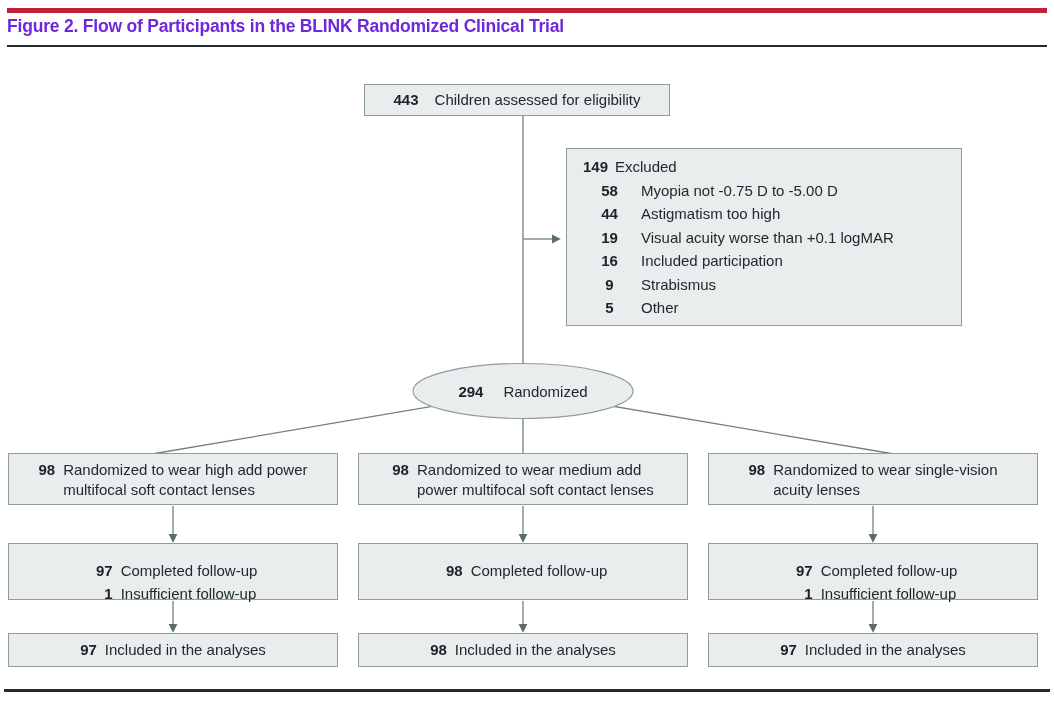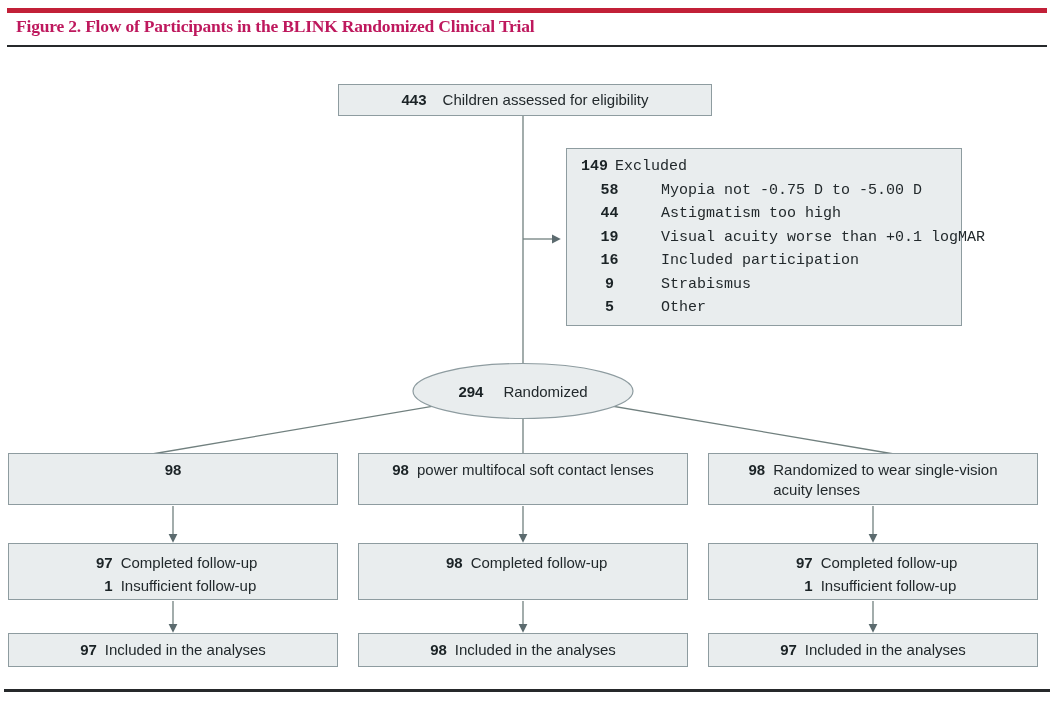--- a/index.html
+++ b/index.html
@@ -1,56 +1,56 @@
 <!DOCTYPE html>
 <html><head>
 <meta charset="utf-8">
 <style>
   html,body { margin:0; padding:0; background:#ffffff; }
   #figure {
     position:relative; width:1054px; height:710px; background:#ffffff;
     font-family:"Liberation Sans", sans-serif; color:#22292c; overflow:hidden;
   }
   .top-rule   { position:absolute; left:7px; right:7px; top:8px; height:5px; background:#c22038; }
-  .fig-title  { position:absolute; left:16px; top:16px; font-size:17.5px; font-weight:bold; color:#be185d; letter-spacing:-0.2px;font-family:Liberation Serif, serif; }
+  .fig-title  { position:absolute; left:7px; top:16px; font-size:17.5px; font-weight:bold; color:#6d28d9; letter-spacing:-0.2px; }
   .title-divider { position:absolute; left:7px; right:7px; top:45px; height:2px; background:#26292b; }
   .bottom-rule   { position:absolute; left:4px; right:4px; top:689px; height:3px; background:#26292b; }
 
   svg.connectors { position:absolute; left:0; top:0; z-index:1; }
 
   .box {
     position:absolute; box-sizing:border-box; z-index:2;
     background:#e9edee; border:1px solid #8e9ca0;
     font-size:15px; line-height:20px; color:#22292c;
   }
   .num { font-weight:bold; color:#1b2326; }
 
   .col0 { left:8px;   width:330px; }
   .col1 { left:358px; width:330px; }
   .col2 { left:708px; width:330px; }
 
-  .eligibility { left:338px; top:84px; width:374px; height:32px;
+  .eligibility { left:364px; top:84px; width:306px; height:32px;
     display:flex; align-items:center; justify-content:center; gap:16px; }
 
-  .excluded { left:566px; top:148px; width:396px; height:178px; padding:6px 0 0 11px;font-family:Liberation Mono, monospace; }
+  .excluded { left:566px; top:148px; width:396px; height:178px; padding:6px 0 0 11px; }
   .excluded .row { line-height:23.5px; white-space:nowrap; }
   .excluded .num-main { display:inline-block; width:30px; text-align:right; }
   .excluded .lbl-main { margin-left:7px; }
   .excluded .num-sub  { display:inline-block; width:63px; text-align:center; }
-  .excluded .lbl-sub  { margin-left:20px; }
+  .excluded .lbl-sub  { margin-left:0; }
 
   .ellipse-label { position:absolute; left:413px; top:364px; width:220px; height:55px; z-index:2;
     display:flex; align-items:center; justify-content:center; gap:20px; background:transparent; font-size:15px; }
 
   .assigned { top:453px; height:52px; padding-top:6px;
     display:flex; justify-content:center; gap:8px; text-align:left; }
   .assigned .lbl { display:block; }
 
   .followup { top:543px; height:57px; padding-top:7px; }
-  .followup .rows { width:fit-content; margin:0 auto; }
+  .followup .rows { width:fit-content; margin:8px auto; }
   .followup .row { line-height:23px; white-space:nowrap; }
   .followup .num { display:inline-block; width:24px; text-align:right; }
   .followup .lbl { margin-left:8px; }
 
   .analysis { top:633px; height:34px;
     display:flex; align-items:center; justify-content:center; gap:8px; }
 </style>
 </head>
 <body>
 
@@ -114,35 +114,40 @@
     </div>
   </div>
 
   <div class="ellipse-label">
     <span class="num">294</span>
     <span>Randomized</span>
   </div>
 
   <div class="box assigned col0">
     <span class="num">98</span>
+    <span>
+        <span class="lbl">Randomized to wear high add power</span>
+        <span class="lbl">multifocal soft contact lenses</span>
+      </span>
   </div>
   <div class="box followup col0">
     <div class="rows">
       <div class="row"><span class="num">97</span><span class="lbl">Completed follow-up</span></div>
       <div class="row"><span class="num">1</span><span class="lbl">Insufficient follow-up</span></div>
     </div>
   </div>
   <div class="box analysis col0">
     <span class="num">97</span>
     <span>Included in the analyses</span>
   </div>
 
   <div class="box assigned col1">
     <span class="num">98</span>
     <span>
+        <span class="lbl">Randomized to wear medium add</span>
         <span class="lbl">power multifocal soft contact lenses</span>
       </span>
   </div>
   <div class="box followup col1">
     <div class="rows">
       <div class="row"><span class="num">98</span><span class="lbl">Completed follow-up</span></div>
     </div>
   </div>
   <div class="box analysis col1">
     <span class="num">98</span>

